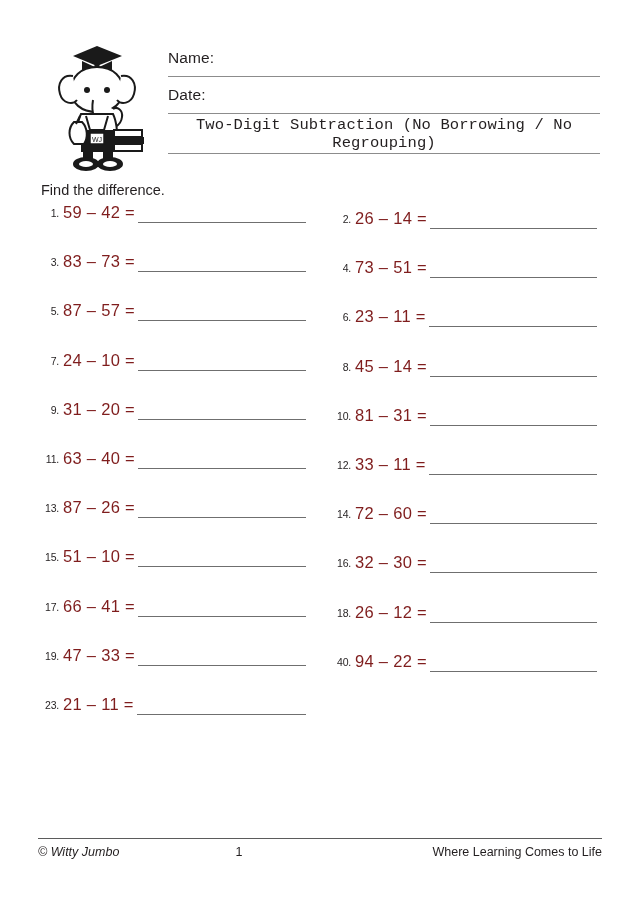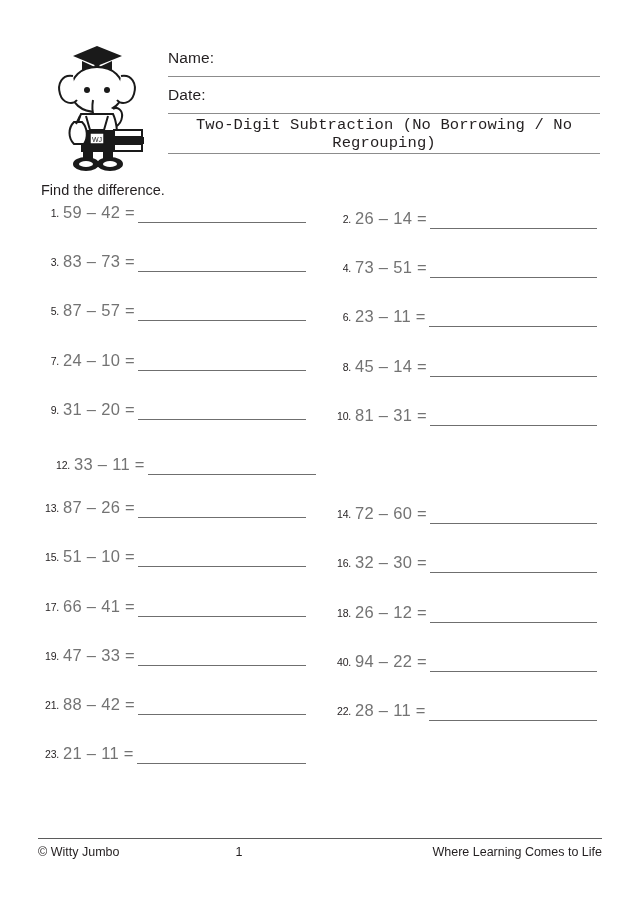--- a/index.html
+++ b/index.html
@@ -101,21 +101,21 @@
     width: 22px;
     flex: 0 0 22px;
     text-align: right;
     padding-right: 4px;
     padding-top: 3px;
     box-sizing: border-box;
     letter-spacing: -.2px;
   }
   .eq {
     font-size: 16.5px;
-    color: #737373;
+    color: #7f1d1d;
     white-space: nowrap;
     letter-spacing: .3px;
     line-height: 1;
     padding-top: 0px;
   }
   .blank {
     flex: 1 1 auto;
     min-width: 10px;
     align-self: flex-start;
     margin-top: 17px;
@@ -132,21 +132,21 @@
     left: 38px;
     top: 838px;
     width: 564px;
     border-top: 1.3px solid #5b5b5b;
     padding-top: 6px;
     display: flex;
     align-items: center;
     font-size: 12.5px;
     color: #231f20;
   }
-  .footer .left  { flex: 0 0 auto; }
+  .footer .left  { flex: 0 0 auto; font-style: italic; }
   .footer .mid   { flex: 1 1 auto; text-align: center; padding-right: 74px;}
   .footer .right { flex: 0 0 auto; }
 </style>
 </head>
 <body>
 
 <div class="page">
 
   <div class="header">
 
@@ -270,20 +270,25 @@
           <span class="eq">31 – 20 =</span>
           <span class="blank"></span>
         </div>
         <div class="cell right">
           <span class="idx">10.</span>
           <span class="eq">81 – 31 =</span>
           <span class="blank"></span>
         </div>
       </div>
       <div class="prow">
+        <div class="cell left">
+          <span class="idx">11.</span>
+          <span class="eq">63 – 40 =</span>
+          <span class="blank"></span>
+        </div>
         <div class="cell right">
           <span class="idx">12.</span>
           <span class="eq">33 – 11 =</span>
           <span class="blank"></span>
         </div>
       </div>
       <div class="prow">
         <div class="cell left">
           <span class="idx">13.</span>
           <span class="eq">87 – 26 =</span>
@@ -321,32 +326,20 @@
       </div>
       <div class="prow">
         <div class="cell left">
           <span class="idx">19.</span>
           <span class="eq">47 – 33 =</span>
           <span class="blank"></span>
         </div>
         <div class="cell right">
           <span class="idx">40.</span>
           <span class="eq">94 – 22 =</span>
-          <span class="blank"></span>
-        </div>
-      </div>
-      <div class="prow">
-        <div class="cell left">
-          <span class="idx">21.</span>
-          <span class="eq">88 – 42 =</span>
-          <span class="blank"></span>
-        </div>
-        <div class="cell right">
-          <span class="idx">22.</span>
-          <span class="eq">28 – 11 =</span>
           <span class="blank"></span>
         </div>
       </div>
       <div class="prow">
         <div class="cell left">
           <span class="idx">23.</span>
           <span class="eq">21 – 11 =</span>
           <span class="blank"></span>
         </div>
       </div>

